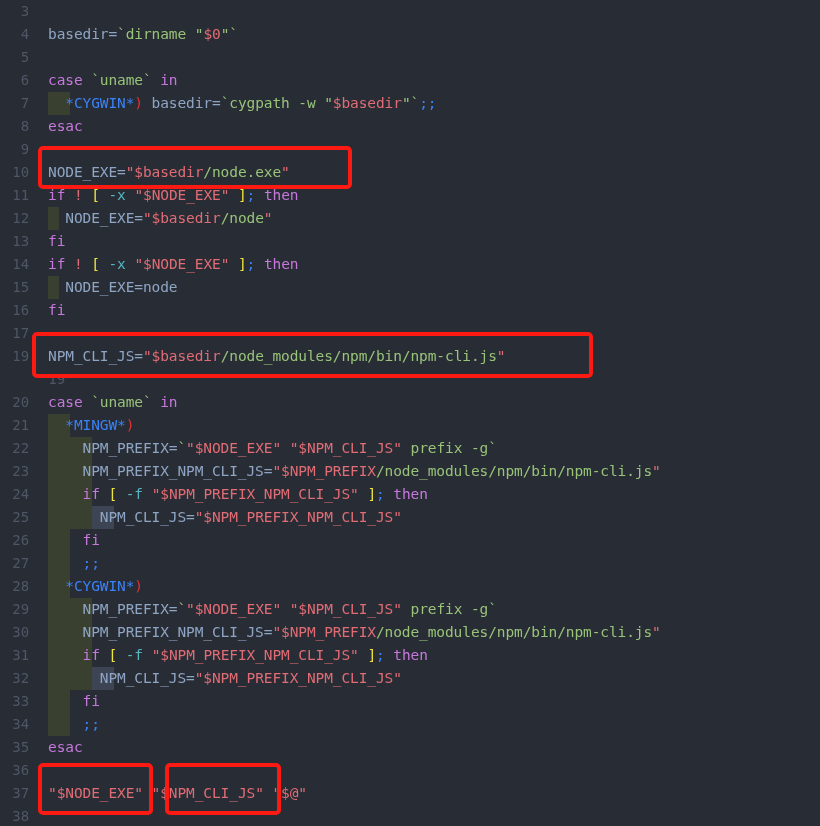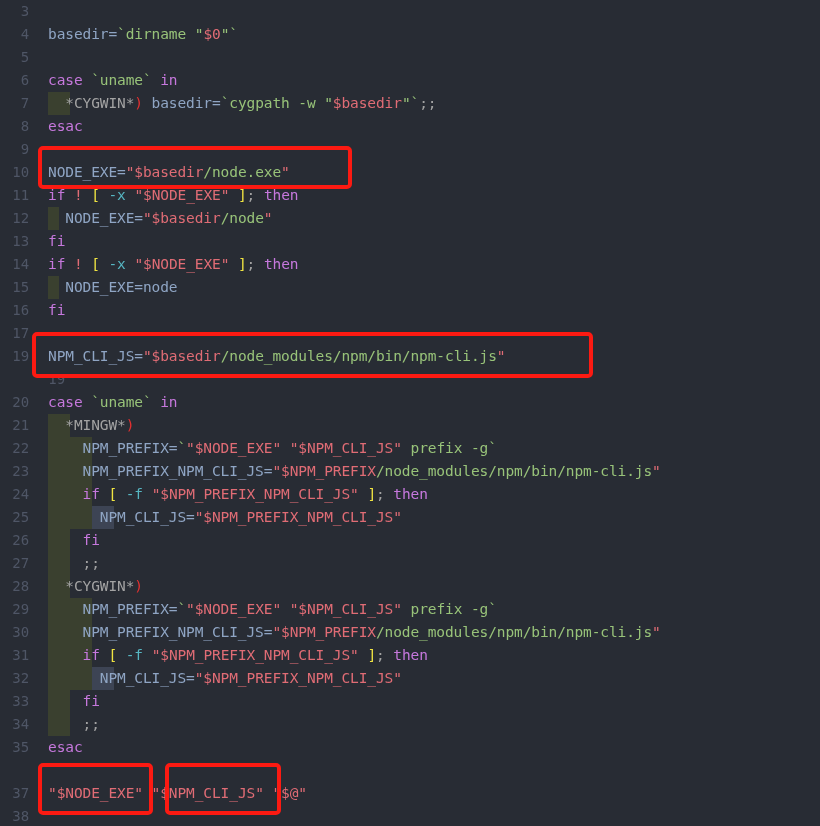--- a/index.html
+++ b/index.html
@@ -73,21 +73,21 @@
   }
   
   .t-plain   { color: #abb2bf; }
   .t-var     { color: #8fa5c4; }
   .t-kw      { color: #c678dd; }
   .t-grn     { color: #98c379; }
   .t-red     { color: #e06c75; }
   .t-brkt    { color: #f0e442; }
   .t-cyan    { color: #56b6c2; }
   .t-paren   { color: #e03030; }
-  .t-white   { color: #a3a3a3; }
+  .t-white   { color: #3b82f6; }
 
   
   .hl-box {
     position: absolute;
     border: 4px solid #fc1a12;
     border-radius: 5px;
     z-index: 6;
     pointer-events: none;
     box-sizing: border-box;
   }
@@ -141,20 +141,21 @@
       <div class="line" style="position: absolute; left: 0px; top: 529px; width: 820px;"><div class="gutter">26</div><div class="content"><span class="t-kw">    fi</span></div></div>
       <div class="line" style="position: absolute; left: 0px; top: 552px; width: 820px;"><div class="gutter">27</div><div class="content"><span class="t-white">    ;;</span></div></div>
       <div class="line" style="position: absolute; left: 0px; top: 575px; width: 820px;"><div class="gutter">28</div><div class="content"><span class="t-white">  *CYGWIN*</span><span class="t-paren">)</span></div></div>
       <div class="line" style="position: absolute; left: 0px; top: 598px; width: 820px;"><div class="gutter">29</div><div class="content"><span class="t-var">    NPM_PREFIX=</span><span class="t-grn">`</span><span class="t-red">"$NODE_EXE"</span><span class="t-plain"> </span><span class="t-red">"$NPM_CLI_JS"</span><span class="t-plain"> </span><span class="t-grn">prefix </span><span class="t-grn">-g</span><span class="t-grn">`</span></div></div>
       <div class="line" style="position: absolute; left: 0px; top: 621px; width: 820px;"><div class="gutter">30</div><div class="content"><span class="t-var">    NPM_PREFIX_NPM_CLI_JS=</span><span class="t-red">"</span><span class="t-red">$NPM_PREFIX</span><span class="t-grn">/node_modules/npm/bin/npm-cli.js</span><span class="t-red">"</span></div></div>
       <div class="line" style="position: absolute; left: 0px; top: 644px; width: 820px;"><div class="gutter">31</div><div class="content"><span class="t-plain">    </span><span class="t-kw">if</span><span class="t-plain"> </span><span class="t-brkt">[</span><span class="t-plain"> </span><span class="t-cyan">-f</span><span class="t-plain"> </span><span class="t-red">"$NPM_PREFIX_NPM_CLI_JS"</span><span class="t-plain"> </span><span class="t-brkt">]</span><span class="t-white">;</span><span class="t-plain"> </span><span class="t-kw">then</span></div></div>
       <div class="line" style="position: absolute; left: 0px; top: 667px; width: 820px;"><div class="gutter">32</div><div class="content"><span class="t-var">      NPM_CLI_JS=</span><span class="t-red">"$NPM_PREFIX_NPM_CLI_JS"</span></div></div>
       <div class="line" style="position: absolute; left: 0px; top: 690px; width: 820px;"><div class="gutter">33</div><div class="content"><span class="t-kw">    fi</span></div></div>
       <div class="line" style="position: absolute; left: 0px; top: 713px; width: 691px;"><div class="gutter">34</div><div class="content"><span class="t-white">    ;;</span></div></div>
       <div class="line" style="position: absolute; left: 0px; top: 736px; width: 820px;"><div class="gutter">35</div><div class="content"><span class="t-kw">esac</span></div></div>
+      <div class="line" style="position: absolute; left: 0px; top: 759px; width: 820px;"><div class="gutter">36</div><div class="content"></div></div>
       <div class="line" style="position: absolute; left: 0px; top: 782px; width: 820px; padding-left: 20px;"><div class="gutter">37</div><div class="content"><span class="t-red">"$NODE_EXE"</span><span class="t-plain"> </span><span class="t-red">"$NPM_CLI_JS"</span><span class="t-plain"> </span><span class="t-red">"$@"</span></div></div>
       <div class="line" style="position: absolute; left: 0px; top: 805px; width: 820px;"><div class="gutter">38</div><div class="content"></div></div>
     </div>
 
   <div class="annotation-layer" id="annotation-layer">
       <div class="hl-box" style="left: 38px; top: 146px; width: 314px; height: 43px; border-color: rgb(252, 26, 18);"></div>
       <div class="hl-box" style="left: 32px; top: 332px; width: 561px; height: 46px; border-color: rgb(252, 26, 18);"></div>
       <div class="hl-box" style="left: 38px; top: 763px; width: 115px; height: 52px; border-color: rgb(252, 26, 18);"></div>
       <div class="hl-box" style="left: 165px; top: 763px; width: 116px; height: 52px; border-color: rgb(252, 26, 18);"></div>
     </div>

